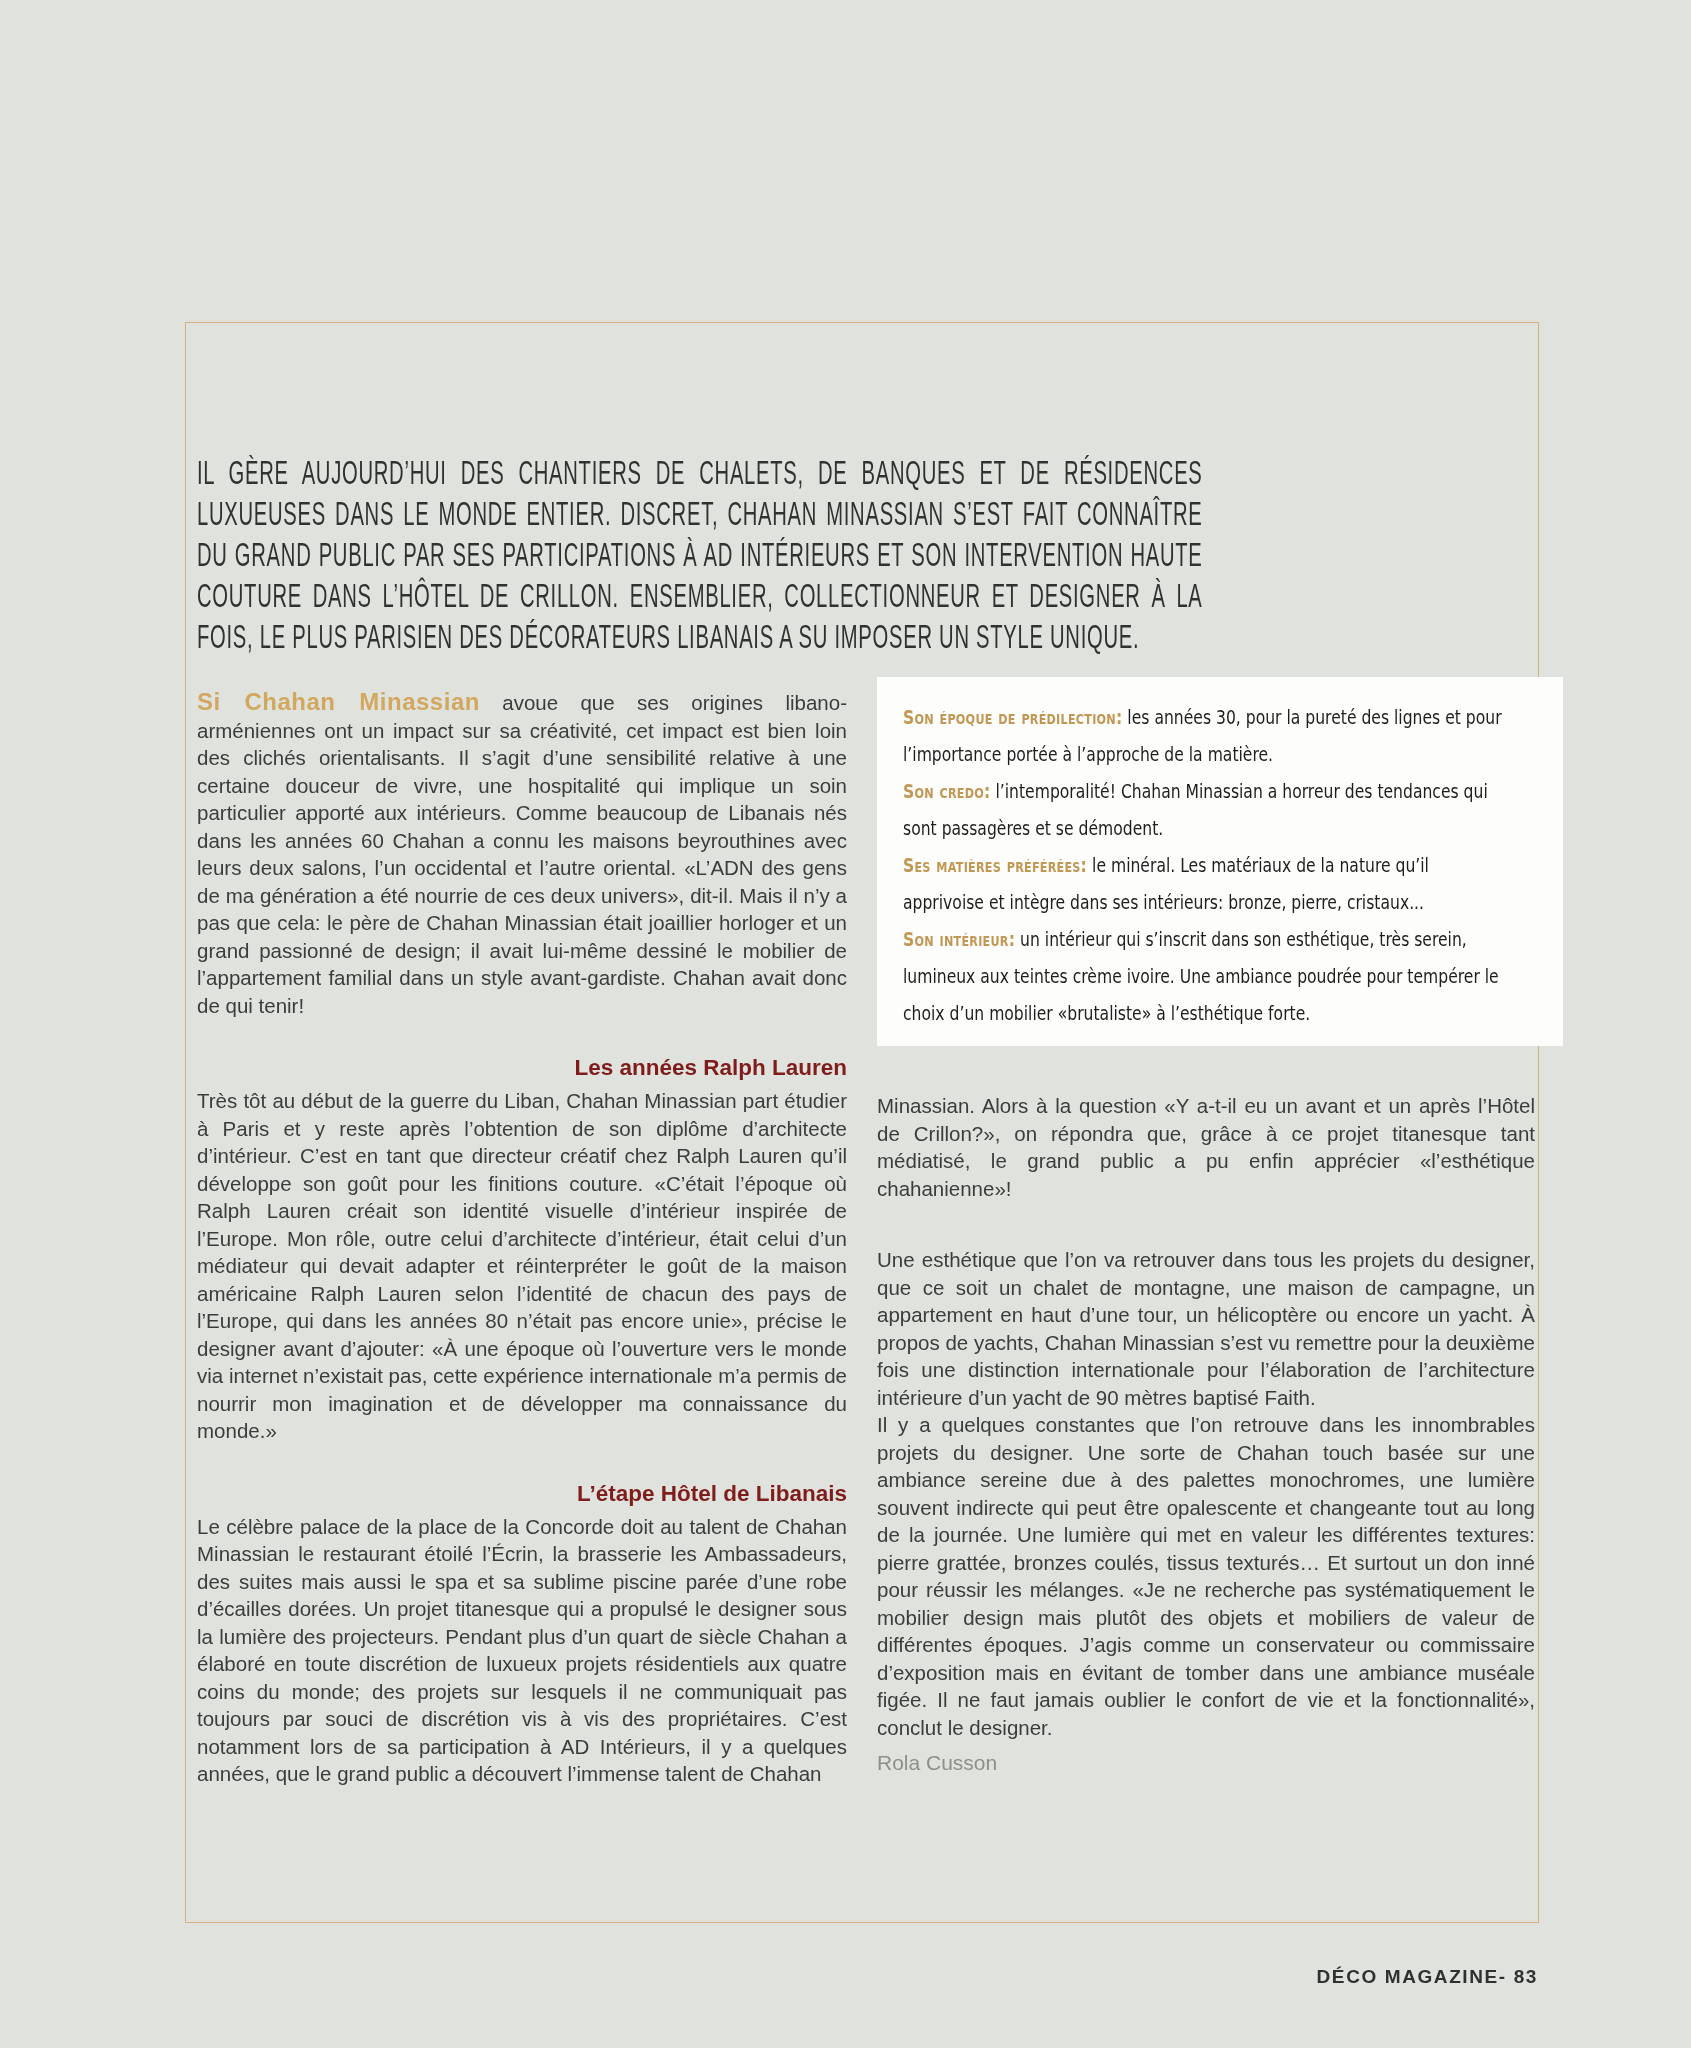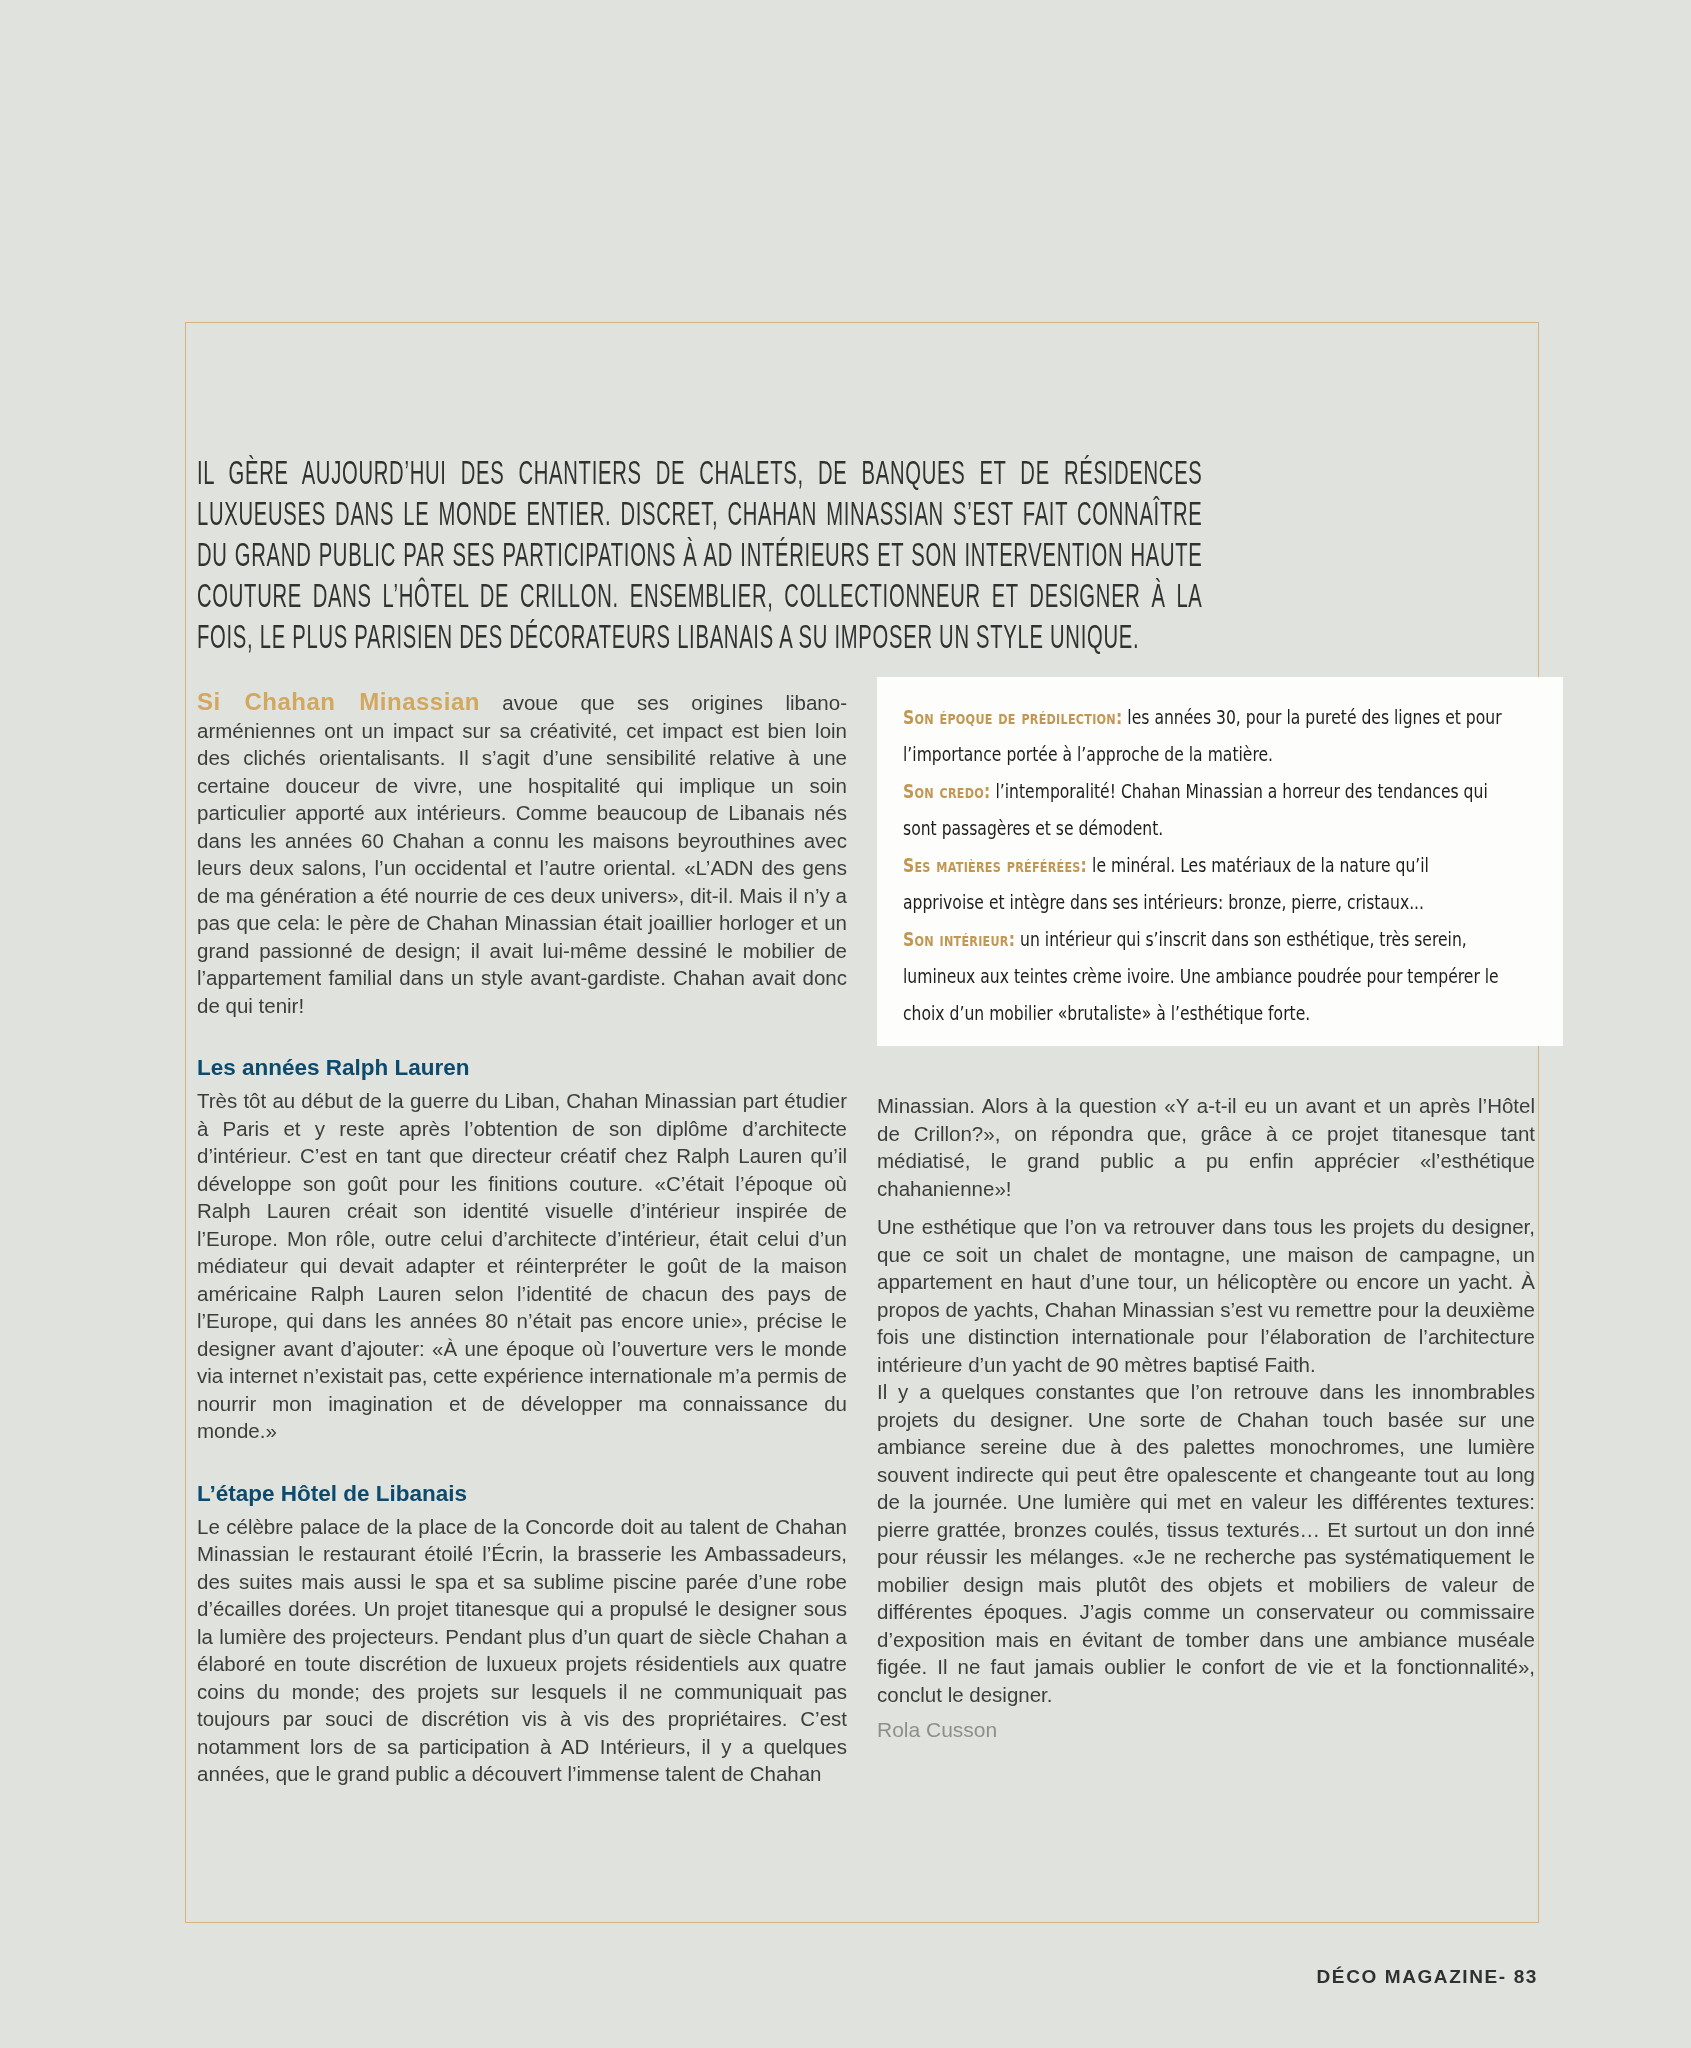--- a/index.html
+++ b/index.html
@@ -49,27 +49,28 @@
     margin: 0;
   }
   .lead {
     color: #d2a75f;
     font-weight: bold;
     font-size: 24px;
     letter-spacing: 0.5px;
     margin-top: 12px;
   }
   .gold-heading {
-    color: #0c4a6e;
+    color: #7f1d1d;
     font-size: 22.5px;
     font-weight: bold;
     margin: 36px 0 6px 0;
     line-height: 26px;
+    text-align: right;
   }
-  .para-gap { margin-top: 11px; }
+  .para-gap { margin-top: 44px; }
   .after-box-gap { margin-top: 46px; }
   .infobox {
     background: #fdfdfb;
     padding: 22px 26px 14px 26px;
     box-sizing: border-box;
     width: 686px;
     overflow: hidden;
   }
   .infobox-inner {
     width: 757px;

